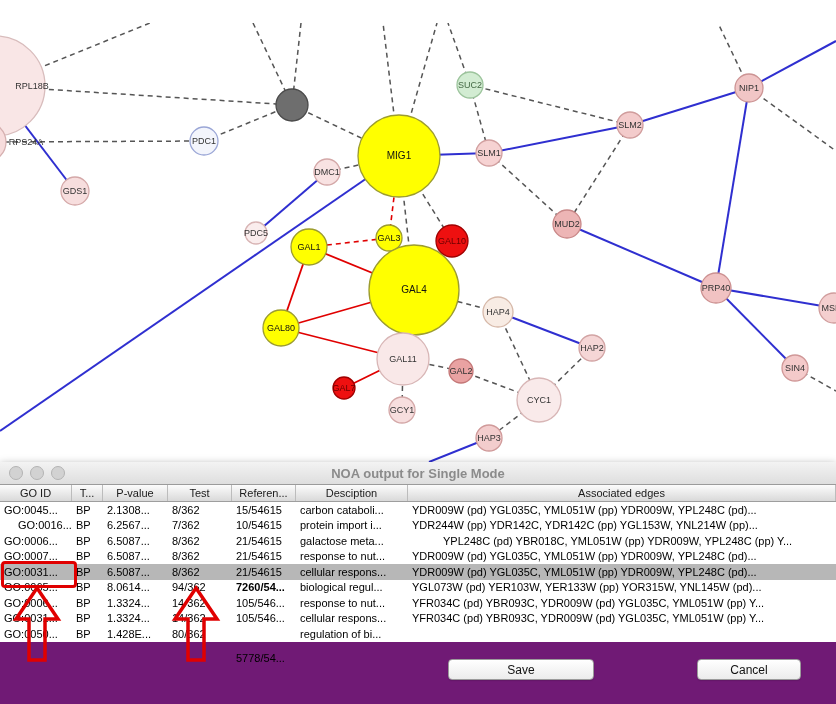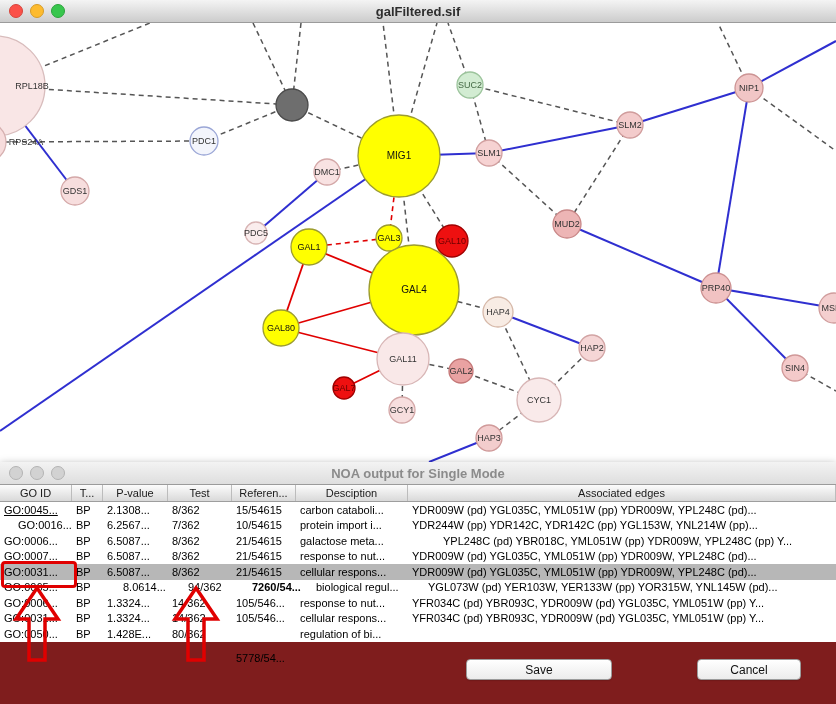--- a/index.html
+++ b/index.html
@@ -2,21 +2,21 @@
 <html><head>
 <meta charset="utf-8">
 <style>
   html,body{margin:0;padding:0;}
   body{
     width:836px;height:704px;position:relative;overflow:hidden;
     font-family:"Liberation Sans",sans-serif;background:#c8c8c8;
   }
   .window{position:absolute;left:0;width:836px;box-shadow:0 2px 8px rgba(0,0,0,.35);}
   #win-graph{top:0;height:462px;background:#ffffff;}
-  #win-noa{top:462px;height:242px;background:#7f1d1d;}
+  #win-noa{top:462px;height:242px;background:#701a75;}
   .titlebar{
     height:22px;background:linear-gradient(#f4f4f4,#cccccc);
     border-bottom:1px solid #9b9b9b;position:relative;
     display:flex;align-items:center;justify-content:center;
   }
   .titlebar .title{font-size:13px;font-weight:bold;color:#2e2e2e;}
   #win-noa .titlebar{background:linear-gradient(#f3f3f3,#dedede);}
   #win-noa .titlebar .title{color:#8b8b8b;}
   .lights{position:absolute;left:9px;top:4px;display:flex;gap:7px;}
   .light{width:12px;height:12px;border-radius:50%;border:1px solid rgba(0,0,0,.25);}
@@ -41,42 +41,34 @@
     font-size:11px;color:#000;padding-left:4px;
     overflow:hidden;white-space:nowrap;flex:0 0 auto;box-sizing:border-box;
   }
 
   .btn{
     position:absolute;height:21px;border:1px solid #9b9b9b;border-radius:4px;
     background:linear-gradient(#ffffff,#ececec);font-size:12px;color:#111;
     font-family:"Liberation Sans",sans-serif;
     box-shadow:0 1px 0 rgba(255,255,255,.7) inset,0 1px 1px rgba(0,0,0,.12);
   }
-  #btn-save{left:466px;top:197px;width:146px;}
+  #btn-save{left:448px;top:197px;width:146px;}
   #btn-cancel{left:697px;top:197px;width:104px;}
 
   #annot-box{
     position:absolute;left:1px;top:99px;width:70px;height:21px;
     border:3px solid #e00000;border-radius:4px;pointer-events:none;
   }
   #annot-arrows{position:absolute;left:0;top:0;pointer-events:none;}
   .annot-arrow{fill:none;stroke:#e00000;stroke-width:3.5;stroke-linejoin:miter;}
 </style>
 </head>
 <body>
 
 <div class="window" id="win-graph">
-  <div class="titlebar">
-    <div class="lights">
-      <span class="light red"></span>
-      <span class="light yellow"></span>
-      <span class="light green"></span>
-    </div>
-    <span class="title">galFiltered.sif</span>
-  </div>
   <div id="graph-canvas">
     <svg id="network-svg" width="836" height="439">
         <line x1="-5" y1="63" x2="75" y2="168" stroke="#2f2fd0" stroke-width="2"></line>
         <line x1="399" y1="133" x2="0" y2="408" stroke="#2f2fd0" stroke-width="2"></line>
         <line x1="399" y1="133" x2="489" y2="130" stroke="#2f2fd0" stroke-width="2"></line>
         <line x1="489" y1="130" x2="630" y2="102" stroke="#2f2fd0" stroke-width="2"></line>
         <line x1="630" y1="102" x2="749" y2="65" stroke="#2f2fd0" stroke-width="2"></line>
         <line x1="749" y1="65" x2="836" y2="18" stroke="#2f2fd0" stroke-width="2"></line>
         <line x1="567" y1="201" x2="716" y2="265" stroke="#2f2fd0" stroke-width="2"></line>
         <line x1="716" y1="265" x2="795" y2="345" stroke="#2f2fd0" stroke-width="2"></line>
@@ -198,21 +190,21 @@
         <div class="th" style="width: 72px;">GO ID</div>
         <div class="th" style="width: 31px;">T...</div>
         <div class="th" style="width: 65px;">P-value</div>
         <div class="th" style="width: 64px;">Test</div>
         <div class="th" style="width: 64px;">Referen...</div>
         <div class="th" style="width: 112px;">Desciption</div>
         <div class="th" style="width: 428px;">Associated edges</div>
       </div>
     <div id="noa-tbody">
         <div class="tr">
-          <div class="td" style="width: 72px; text-decoration: underline;">GO:0045...</div>
+          <div class="td" style="width: 72px;">GO:0045...</div>
           <div class="td" style="width: 31px;">BP</div>
           <div class="td" style="width: 65px;">2.1308...</div>
           <div class="td" style="width: 64px;">8/362</div>
           <div class="td" style="width: 64px;">15/54615</div>
           <div class="td" style="width: 112px;">carbon cataboli...</div>
           <div class="td" style="width: 428px;">YDR009W (pd) YGL035C, YML051W (pp) YDR009W, YPL248C (pd)...</div>
         </div>
         <div class="tr">
           <div class="td" style="width: 72px; padding-left: 18px;">GO:0016...</div>
           <div class="td" style="width: 31px;">BP</div>
@@ -245,21 +237,21 @@
           <div class="td" style="width: 31px;">BP</div>
           <div class="td" style="width: 65px;">6.5087...</div>
           <div class="td" style="width: 64px;">8/362</div>
           <div class="td" style="width: 64px;">21/54615</div>
           <div class="td" style="width: 112px;">cellular respons...</div>
           <div class="td" style="width: 428px;">YDR009W (pd) YGL035C, YML051W (pp) YDR009W, YPL248C (pd)...</div>
         </div>
         <div class="tr">
           <div class="td" style="width: 72px;">GO:0065...</div>
           <div class="td" style="width: 31px;">BP</div>
-          <div class="td" style="width: 65px; margin-left: 16px;">8.0614...</div>
+          <div class="td" style="width: 65px;">8.0614...</div>
           <div class="td" style="width: 64px;">94/362</div>
           <div class="td" style="width: 64px; font-weight: bold;">7260/54...</div>
           <div class="td" style="width: 112px;">biological regul...</div>
           <div class="td" style="width: 428px;">YGL073W (pd) YER103W, YER133W (pp) YOR315W, YNL145W (pd)...</div>
         </div>
         <div class="tr">
           <div class="td" style="width: 72px;">GO:0006...</div>
           <div class="td" style="width: 31px;">BP</div>
           <div class="td" style="width: 65px;">1.3324...</div>
           <div class="td" style="width: 64px;">14/362</div>

